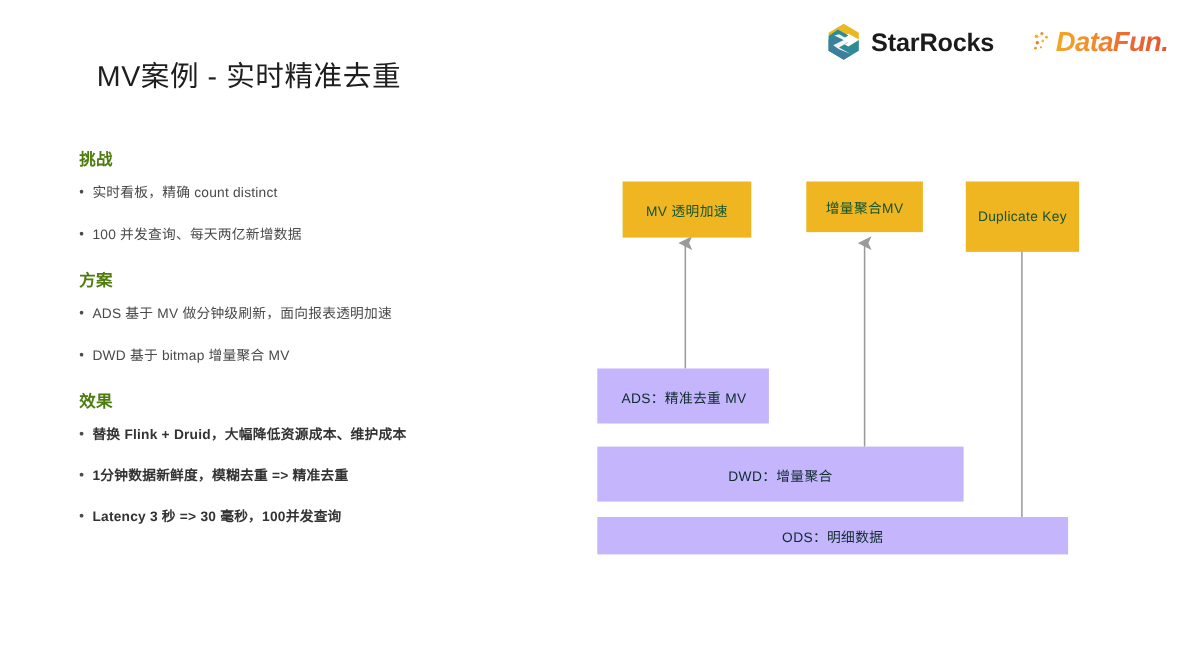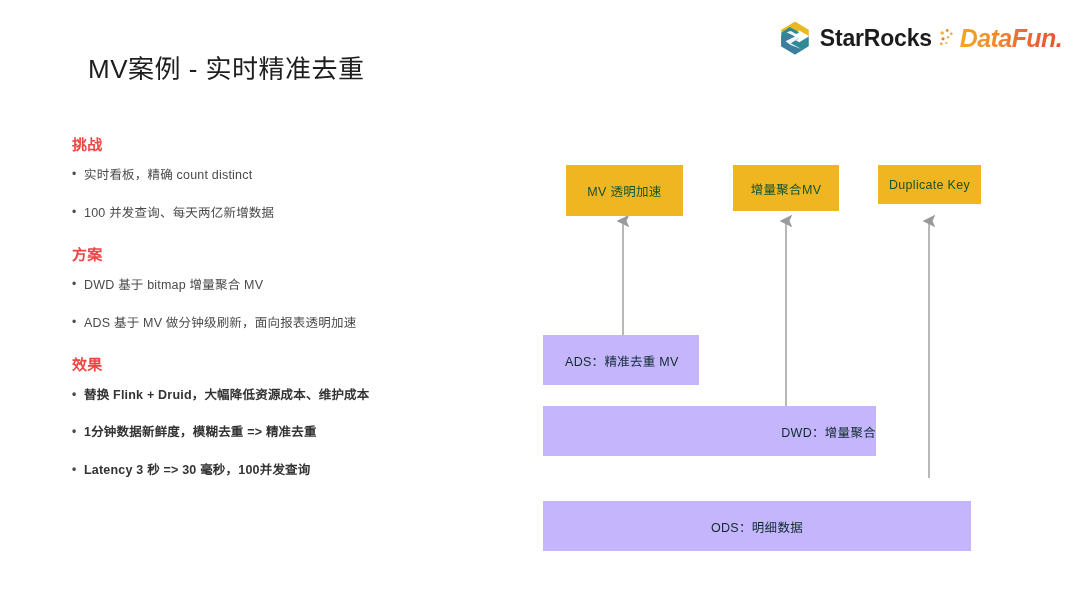--- a/index.html
+++ b/index.html
@@ -20,21 +20,21 @@
     overflow: hidden;
   }
 
   
   .logo-bar {
     position: absolute;
     top: 20px;
     right: 18px;
     display: flex;
     align-items: center;
-    gap: 6px;
+    gap: 34px;
   }
   .starrocks-logo {
     display: flex;
     align-items: center;
     gap: 8px;
   }
   .sr-mark {
     width: 34px;
     height: 36px;
     display: block;
@@ -82,21 +82,21 @@
     left: 72px;
     top: 133px;
     width: 420px;
   }
   .section {
     margin-bottom: 6px;
   }
   .section-heading {
     font-size: 15px;
     font-weight: bold;
-    color: #ef4444;
+    color: #4d7c0f;
     margin: 0 0 13px 0;
     letter-spacing: 0.3px;
   }
   .section + .section .section-heading { margin-top: 15px; }
   .bullet {
     position: relative;
     font-size: 12.5px;
     line-height: 1.35;
     color: #4a4a4a;
     margin: 0 0 21px 0;
@@ -188,22 +188,22 @@
   <div class="left-col">
 
     <div class="section">
       <div class="section-heading">挑战</div>
       <div class="bullet">实时看板，精确 count distinct</div>
       <div class="bullet">100 并发查询、每天两亿新增数据</div>
     </div>
 
     <div class="section">
       <div class="section-heading">方案</div>
+      <div class="bullet">ADS 基于 MV 做分钟级刷新，面向报表透明加速</div>
       <div class="bullet">DWD 基于 bitmap 增量聚合 MV</div>
-      <div class="bullet">ADS 基于 MV 做分钟级刷新，面向报表透明加速</div>
     </div>
 
     <div class="section">
       <div class="section-heading">效果</div>
       <div class="bullet strong">替换 Flink + Druid，大幅降低资源成本、维护成本</div>
       <div class="bullet strong">1分钟数据新鲜度，模糊去重 =&gt; 精准去重</div>
       <div class="bullet strong">Latency 3 秒 =&gt; 30 毫秒，100并发查询</div>
     </div>
   </div>
 
@@ -221,30 +221,30 @@
     </svg>
 
     <div class="node yellow" style="left:566px; top:165px; width:117px; height:51px;">
       <span>MV 透明加速</span>
     </div>
 
     <div class="node yellow" style="left:733px; top:165px; width:106px; height:46px;">
       <span>增量聚合MV</span>
     </div>
 
-    <div class="node yellow" style="left:878px; top:165px; width:103px; height:39px;">
+    <div class="node yellow" style="left:878px; top:165px; width:103px; height:64px;">
       <span>Duplicate Key</span>
     </div>
 
     <div class="node teal left-align" style="left:543px; top:335px; width:156px; height:50px;">
       <span>ADS：精准去重 MV</span>
     </div>
 
-    <div class="node teal" style="left:543px; top:406px; width:333px; height:50px;justify-content:flex-end;">
+    <div class="node teal" style="left:543px; top:406px; width:333px; height:50px;">
       <span>DWD：增量聚合</span>
     </div>
 
-    <div class="node teal" style="left:543px; top:501px; width:428px; height:50px;">
+    <div class="node teal" style="left:543px; top:470px; width:428px; height:34px;">
       <span>ODS：明细数据</span>
     </div>
 
   </div>
 </div>
 
 </body></html>

